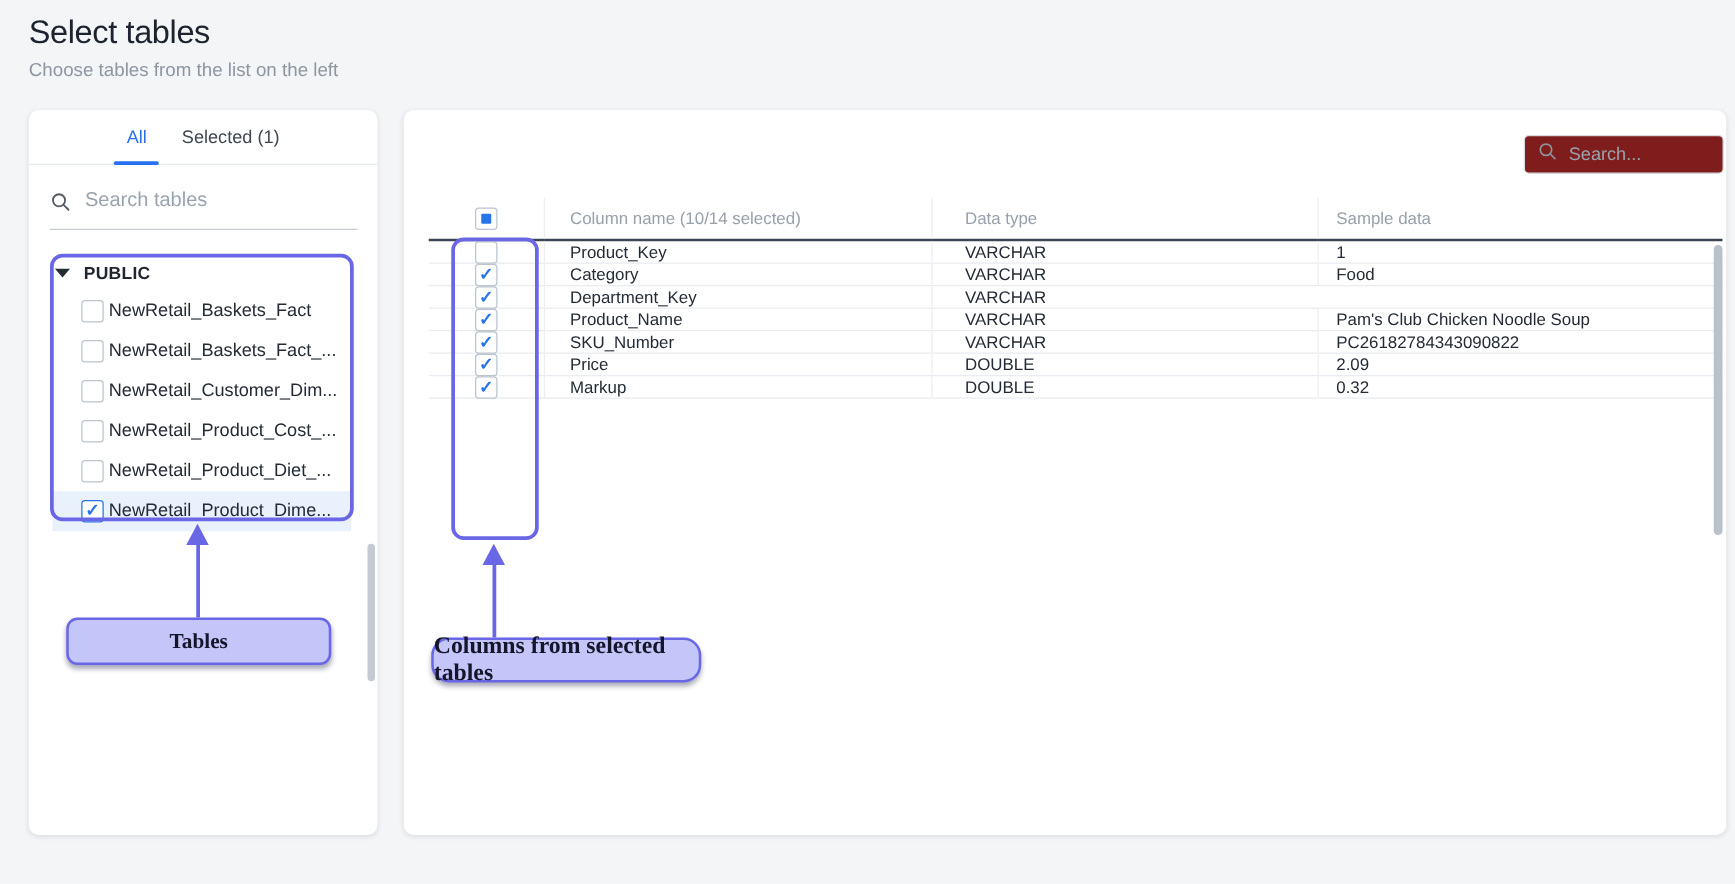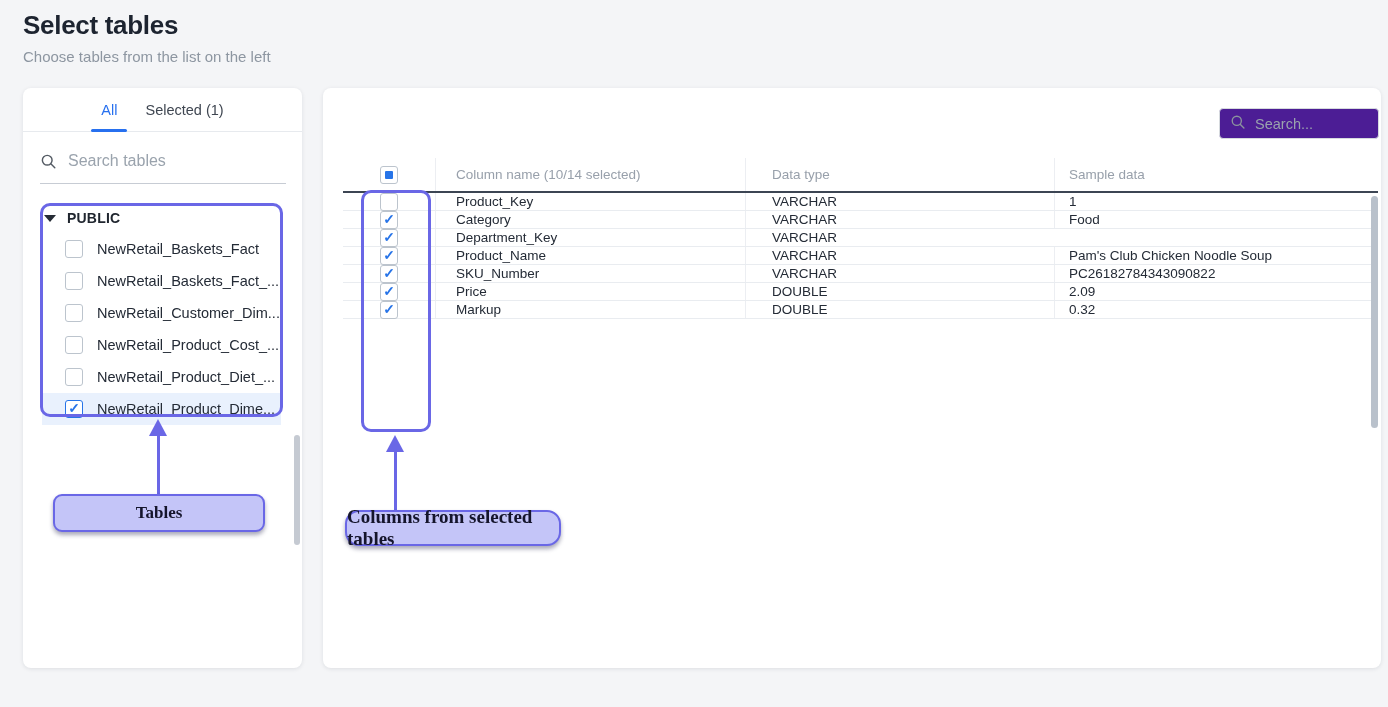--- a/index.html
+++ b/index.html
@@ -16,56 +16,56 @@
   body{
     width:1388px;height:707px;position:relative;overflow:hidden;
     background:#f4f5f7;
     font-family:"Liberation Sans", sans-serif;
     color:var(--dark-text);
   }
   .card{position:absolute;background:#fff;border-radius:8px;box-shadow:0 1px 4px rgba(20,30,50,.10);}
 
   
   .page-header{position:absolute;left:23px;top:10px;}
-  .page-title{font-size:26px;font-weight:bold;letter-spacing:-.3px;color:#1d2430;margin:0;}
+  .page-title{font-size:26px;font-weight:normal;letter-spacing:-.3px;color:#1d2430;margin:0;}
   .page-subtitle{font-size:15px;color:#8d96a1;margin-top:7px;}
 
   
   .left-card{left:23px;top:88px;width:279px;height:580px;}
   .tabs{height:44px;display:flex;justify-content:center;align-items:center;gap:8px;border-bottom:1px solid #e7eaee;}
   .tab{position:relative;height:100%;display:flex;align-items:center;padding:0 10px;font-size:14.5px;color:#3f4651;cursor:default;}
   .tab.active{color:var(--blue);}
   .tab.active::after{content:"";position:absolute;left:0;right:0;bottom:-1px;height:3px;background:var(--blue);border-radius:2px;}
 
   .tables-search{margin:13px 16px 0 17px;display:flex;align-items:center;gap:11px;
     border-bottom:1px solid #c7ccd4;padding:7px 0 13px;}
   .tables-search .search-glyph{color:#545b64;flex:0 0 auto;display:flex;}
   .placeholder-text{color:#9aa3ad;font-size:16px;}
 
   .tree{margin-top:19px;position:relative;}
   .tree-schema{height:30px;display:flex;align-items:center;padding-left:21px;gap:11px;}
   .caret{width:0;height:0;border-left:6px solid transparent;border-right:6px solid transparent;border-top:7px solid #262c35;}
   .schema-name{font-size:14px;font-weight:bold;color:#20262f;letter-spacing:.2px;}
-  .tree-item{height:32px;display:flex;align-items:center;padding-left:42px;gap:14px;font-size:14.5px;color:#242b36;cursor:default;text-align:center;}
+  .tree-item{height:32px;display:flex;align-items:center;padding-left:42px;gap:4px;font-size:14.5px;color:#242b36;cursor:default;text-align:center;}
   .tree-item.highlighted{background:#e9f1fd;margin-left:19px;margin-right:21px;padding-left:23px;}
 
   .checkbox{width:18px;height:18px;flex:0 0 auto;border:1px solid #bcc4cd;border-radius:3px;background:#fff;
     display:inline-flex;align-items:center;justify-content:center;position:relative;}
   .checkbox .check-glyph{display:none;color:#2774e8;font-weight:bold;font-size:14px;line-height:1;transform:translateY(-1px);}
   .checkbox.checked .check-glyph{display:block;}
   .checkbox.blue-border{border-color:#2774e8;}
   .checkbox.indeterminate::after{content:"";width:8px;height:8px;background:#2774e8;border-radius:1px;}
 
   .left-scroll-thumb{position:absolute;right:2px;top:347px;width:6px;height:110px;background:#c5cad2;border-radius:3px;}
 
   
   .main-card{left:323px;top:88px;width:1058px;height:580px;}
   .table-title{position:absolute;left:20px;top:22px;font-size:16px;font-weight:bold;color:#1f2633;}
   .search-box{position:absolute;left:896px;top:20px;width:160px;height:31px;border:1px solid #d6dade;border-radius:4px;
-    display:flex;align-items:center;gap:9px;padding:0 10px;color:#8b939d;background:#4c1d95;}
+    display:flex;align-items:center;gap:9px;padding:0 10px;color:#8b939d;background:#7f1d1d;}
   .search-box .placeholder-text{font-size:14.5px;}
 
   .columns-table{position:absolute;left:20px;top:70px;width:1035px;}
   .t-row{display:flex;align-items:stretch;}
   .t-head{height:35px;border-bottom:2px solid #3c4553;color:var(--gray-text);font-size:13.5px;}
   .t-body-row{height:18px;border-bottom:1px solid var(--row-border);font-size:13.5px;color:#242b36;}
   .cell{display:flex;align-items:center;}
   .cell.c-check{width:92px;justify-content:center;}
   .cell.c-name{width:310px;padding-left:20px;border-left:1px solid var(--col-border);}
   .cell.c-type{width:309px;padding-left:26px;border-left:1px solid var(--col-border);}

